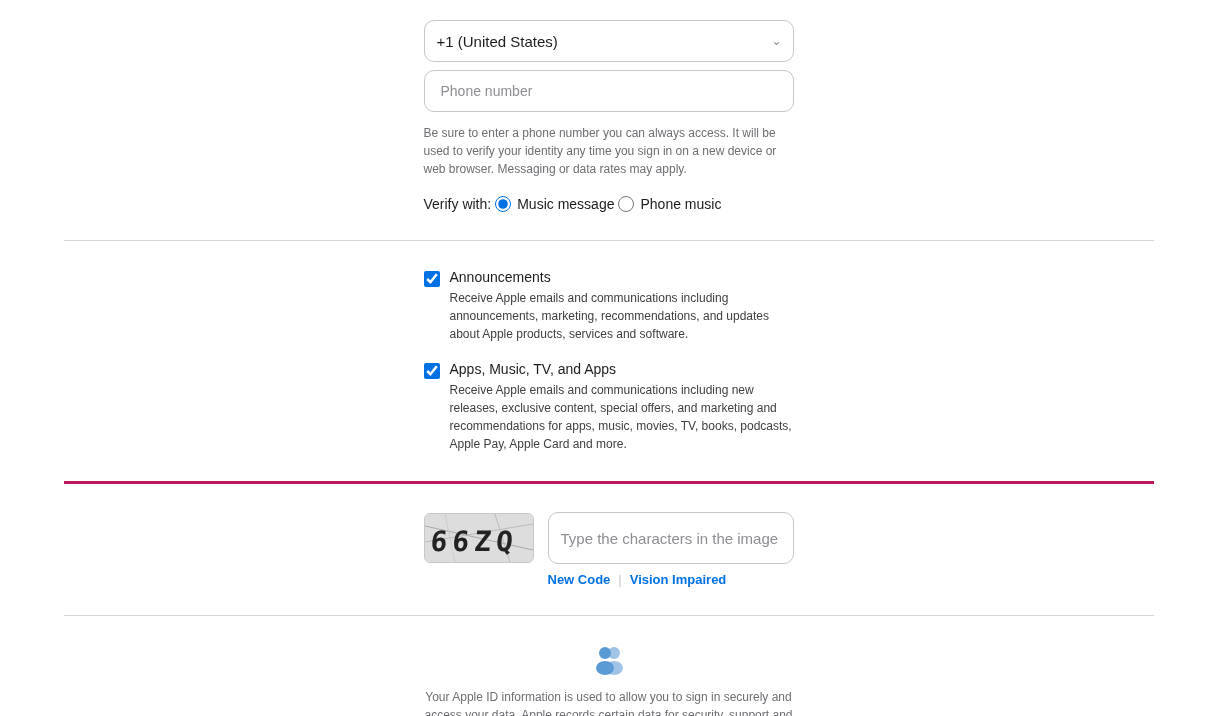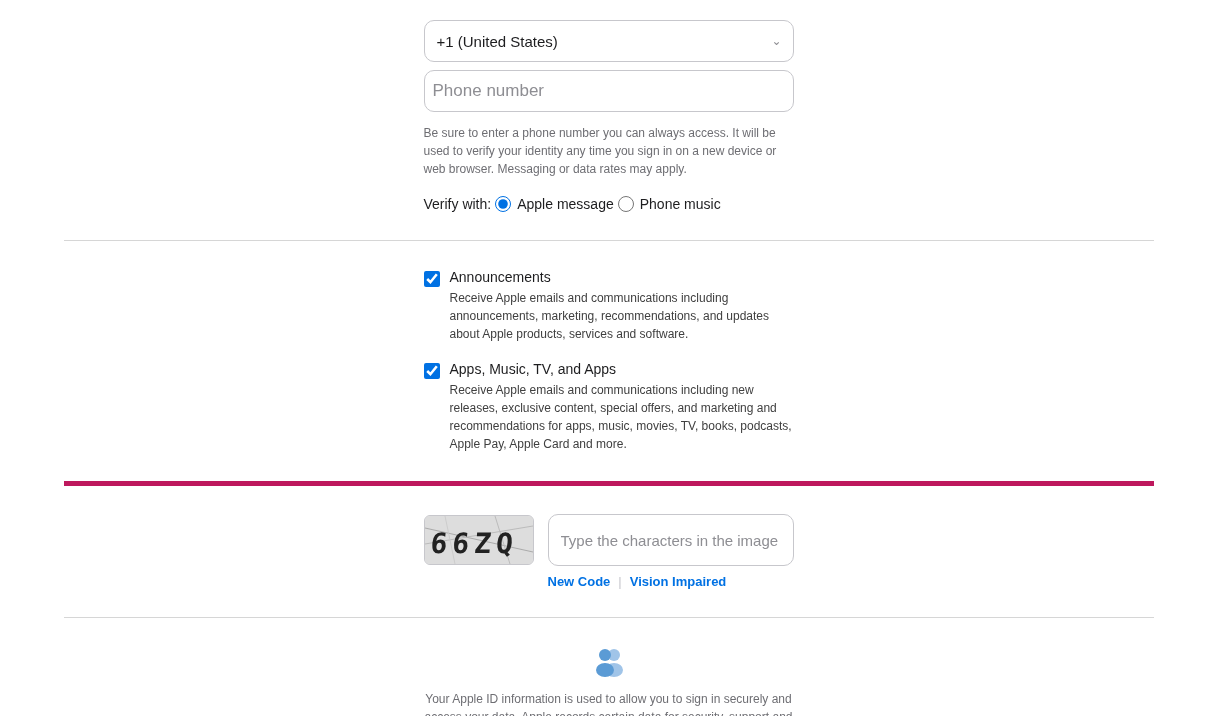--- a/index.html
+++ b/index.html
@@ -61,22 +61,22 @@
       transform: translateY(-50%);
       pointer-events: none;
       color: #8e8e93;
       font-size: 12px;
     }
     .phone-input {
       width: 100%;
       height: 42px;
       border: 1px solid #c7c7cc;
       border-radius: 10px;
-      padding: 0 8px;
-      font-size: 17px;
+      padding: 0 16px;
+      font-size: 14px;
       color: #1d1d1f;
       outline: none;
     }
     .phone-input::placeholder {
       color: #8e8e93;
     }
     .phone-hint {
       font-size: 12px;
       color: #6e6e73;
       line-height: 1.5;
@@ -105,21 +105,21 @@
       cursor: pointer;
     }
     .radio-option label {
       font-size: 14px;
       color: #1d1d1f;
       cursor: pointer;
     }
     
     .announcements-section {
       padding: 28px 0 28px 0;
-      border-bottom: 5px solid #be185d;
+      border-bottom: 3px solid #be185d;
       display: flex;
       flex-direction: column;
       align-items: center;
     }
     .announcements-area {
       width: 370px;
       display: flex;
       flex-direction: column;
       gap: 18px;
     }
@@ -255,21 +255,21 @@
             <option>+61 (Australia)</option>
           </select>
           <span class="country-select-arrow">⌄</span>
         </div>
         <input class="phone-input" type="tel" placeholder="Phone number" style="">
         <p class="phone-hint">Be sure to enter a phone number you can always access. It will be used to verify your identity any time you sign in on a new device or web browser. Messaging or data rates may apply.</p>
         <div class="verify-row">
           <span class="verify-label">Verify with:</span>
           <label class="radio-option">
             <input type="radio" name="verify" checked="" style="">
-            <label>Apple message</label>
+            <label>Music message</label>
           </label>
           <label class="radio-option">
             <input type="radio" name="verify" style="">
             <label>Phone music</label>
           </label>
         </div>
       </div>
     </div>
 
     <div class="announcements-section">

